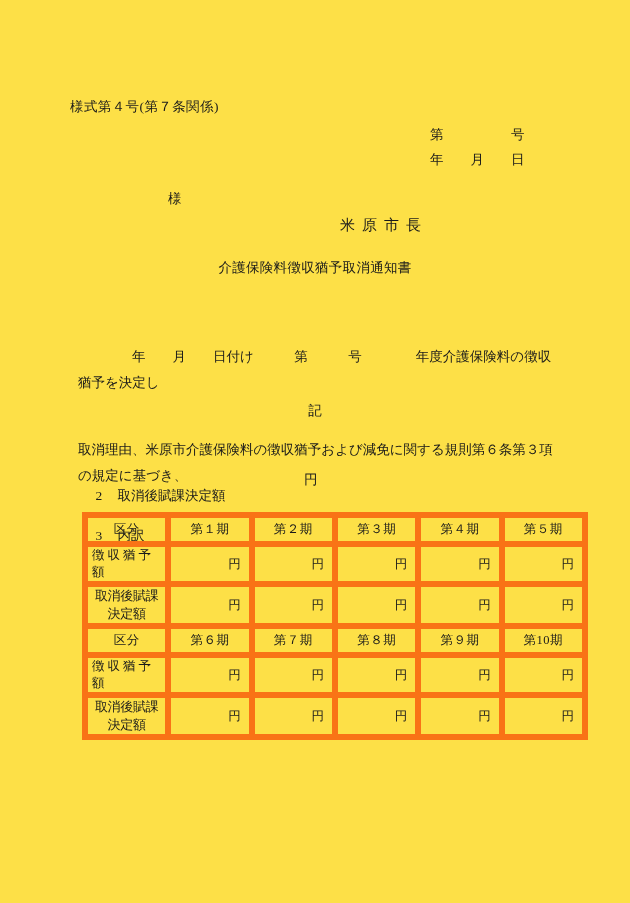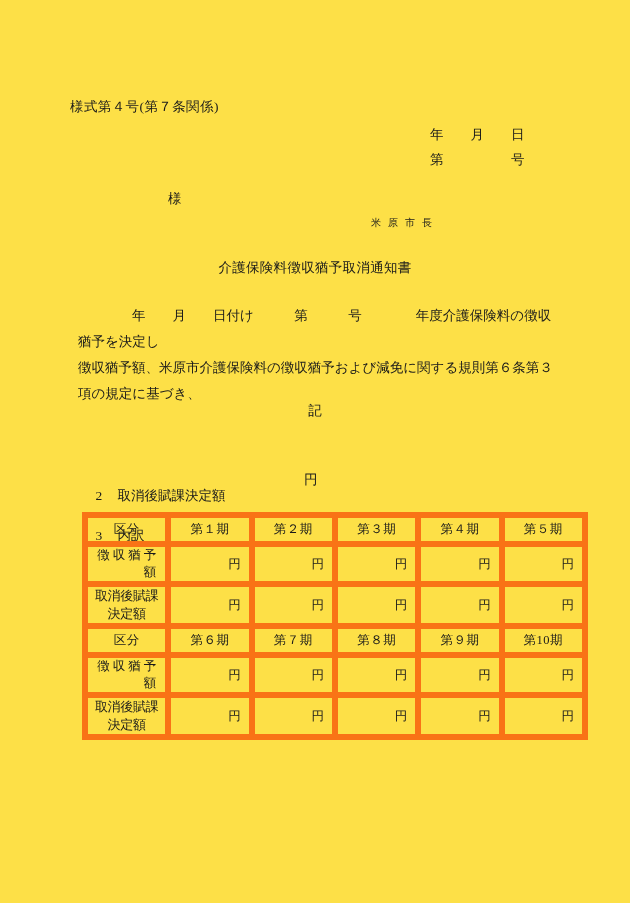--- a/index.html
+++ b/index.html
@@ -46,44 +46,43 @@
   .addressee {
     left: 168px;
     top: 190px;
     font-size: 13.5px;
   }
 
   
   .issuer {
     left: 340px;
     top: 216px;
-    font-size: 10px;
+    font-size: 15px;
     letter-spacing: 7px;
-    margin-left: 31px;
   }
 
   
   .doc-title {
     left: 0;
     top: 259px;
     width: 630px;
     text-align: center;
     font-size: 13.5px;
     letter-spacing: 0.3px;
   }
 
   
   .body-text {
     left: 78px;
     top: 303px;
     width: 486px;
     font-size: 13.5px;
     line-height: 26px;
   }
-  .body-text .line { white-space: pre-wrap; }
+  .body-text .line { white-space: pre-wrap; margin-top: 41px; }
 
   
   .ki {
     left: 0;
     top: 402px;
     width: 630px;
     text-align: center;
     font-size: 13.5px;
   }
 
@@ -118,21 +117,21 @@
     height: 29px;
     padding: 0 6px;
     box-sizing: border-box;
     vertical-align: middle;
   }
   .breakdown-table .hdr {
     text-align: center;
     letter-spacing: 0.5px;
   }
   .breakdown-table .label-spaced {
-    text-align: right;
+    text-align: left;
     font-size: 12.5px;
     letter-spacing: 3px;
     padding-left: 4px;
   }
   .breakdown-table .label-tight {
     text-align: center;
     font-size: 13px;
     letter-spacing: -0.3px;
   }
   .breakdown-table .money {
@@ -141,33 +140,33 @@
   }
 </style>
 </head>
 <body>
 
 <div class="page">
 
   <div class="abs form-code nowrap">様式第４号(第７条関係)</div>
 
   <div class="abs doc-meta">
+    <div class="row">第　　　　　号</div>
     <div class="row">年　　月　　日</div>
-    <div class="row">第　　　　　号</div>
   </div>
 
   <div class="abs addressee">様</div>
 
   <div class="abs issuer">米原市長</div>
 
   <div class="abs doc-title">介護保険料徴収猶予取消通知書</div>
 
   <div class="abs body-text">
     <div class="line">　　　　年　　月　　日付け　　　第　　　号　　　　年度介護保険料の徴収猶予を決定し</div>
-    <div class="line">徴収猶予額、米原市介護保険料の徴収猶予および減免に関する規則第６条第３項の規定に基づき、</div>
+    <div class="line">取消理由、米原市介護保険料の徴収猶予および減免に関する規則第６条第３項の規定に基づき、</div>
   </div>
 
   <div class="abs ki">記</div>
 
 
   <div class="abs item item-2">
     <span class="num">2</span><span>取消後賦課決定額</span><span class="amount-unit">円</span>
   </div>
 
   <div class="abs item item-3">

